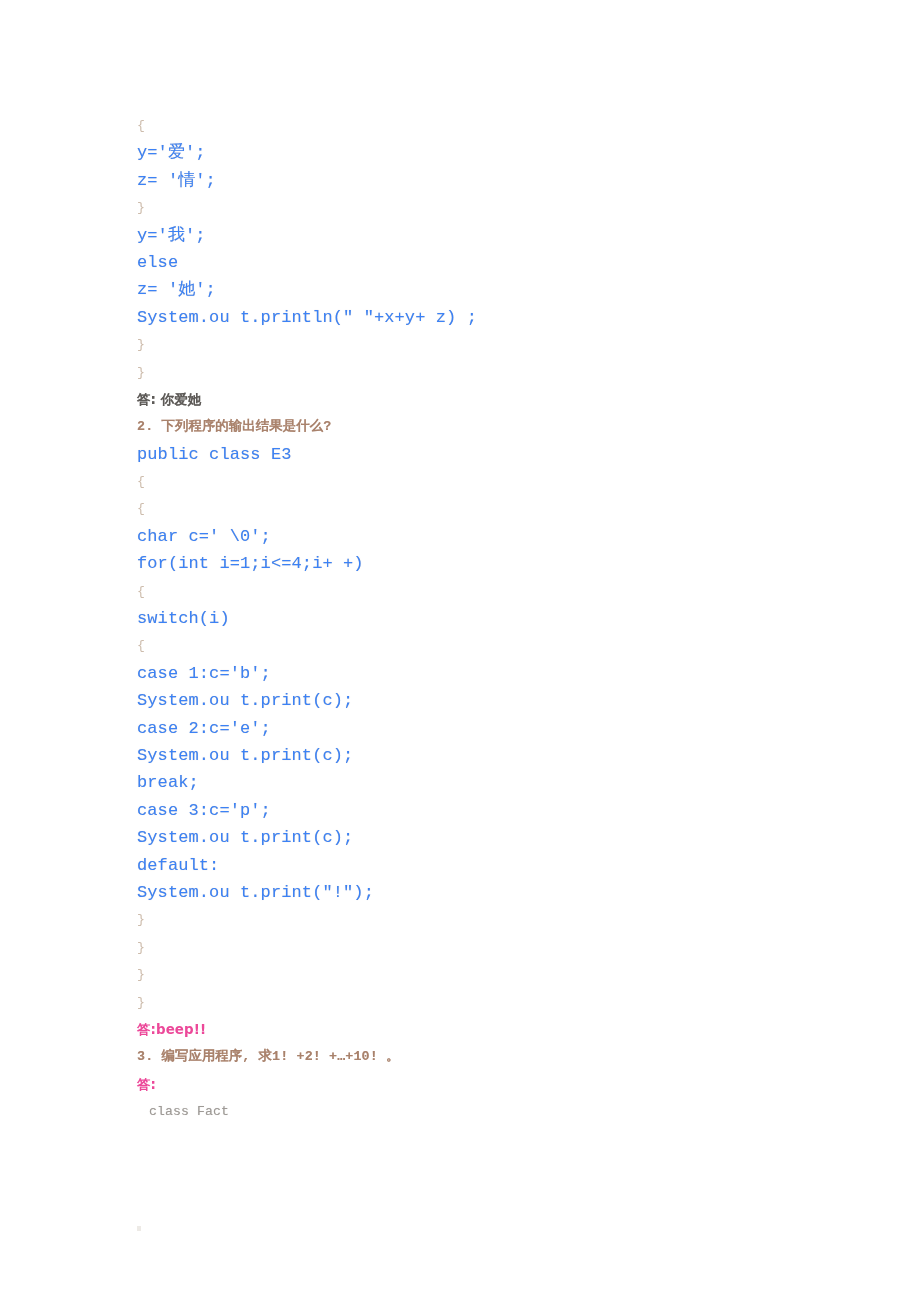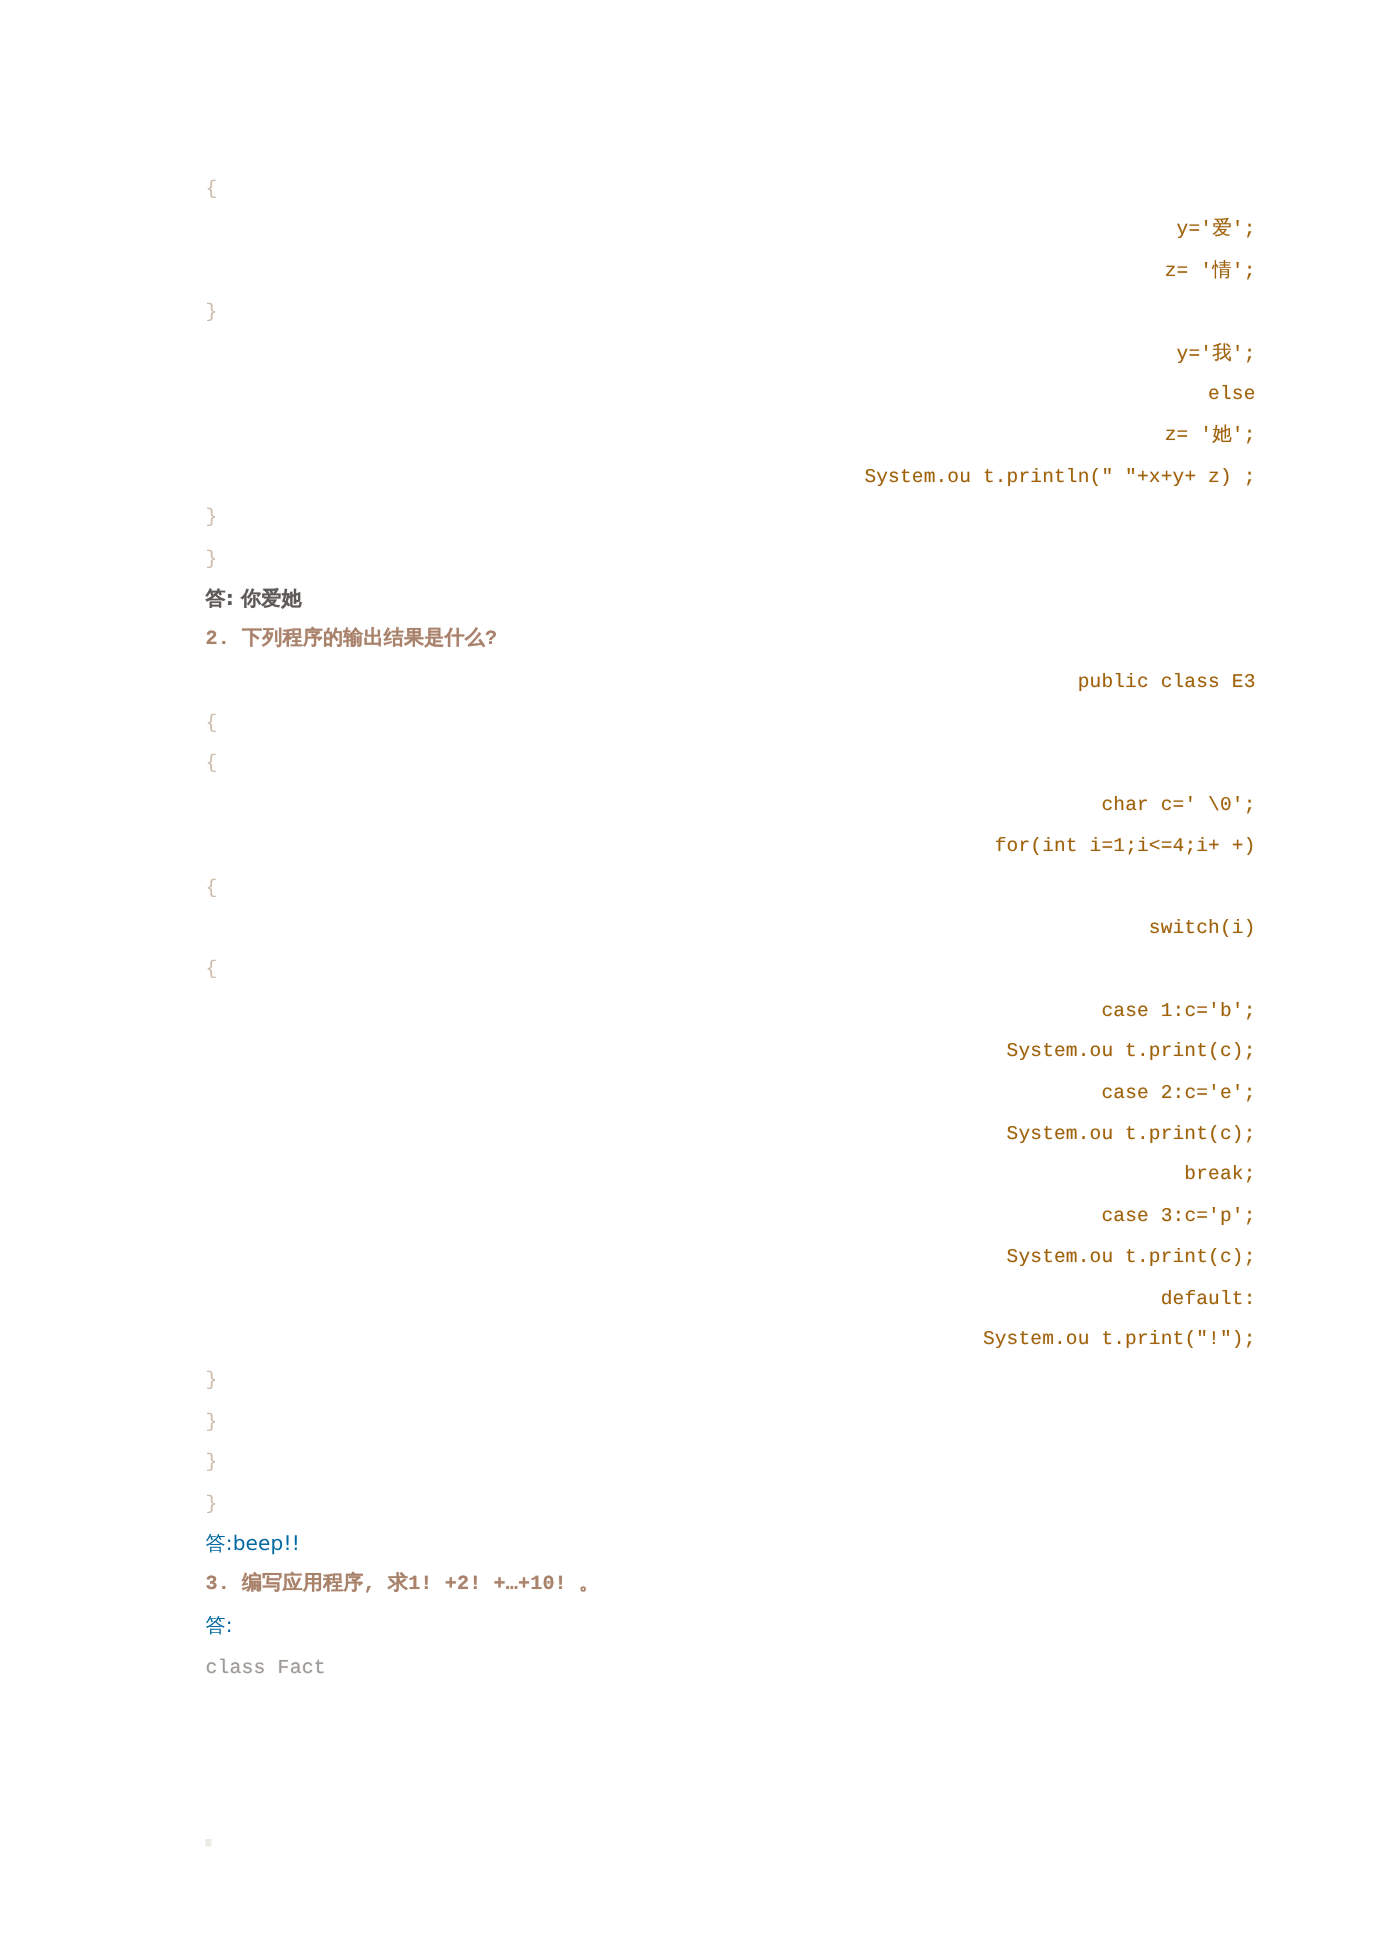--- a/index.html
+++ b/index.html
@@ -30,30 +30,30 @@
   }
   .line {
     height: 27.4px;
     line-height: 27.4px;
     white-space: pre;
     letter-spacing: 0.1px;
   }
   
   .code {
     font-family: "Liberation Mono", "DejaVu Sans Mono", monospace;
-    font-size: 13px;
-    color: #a16207;
+    font-size: 17px;
+    color: #3b82f6;
     text-shadow: 0 0 0.7px rgba(176,154,134,0.55);
-    text-align: right;
   }
   .code-dark {
     font-family: "Liberation Mono", "DejaVu Sans Mono", monospace;
     font-size: 13.2px;
     color: #9e9a96;
     text-shadow: 0 0 0.7px rgba(158,154,150,0.5);
+    margin-left: 12px;
   }
   
   .brace {
     font-family: "Liberation Mono", "DejaVu Sans Mono", monospace;
     font-size: 13.2px;
     color: #cdbcac;
   }
   
   .cjk-dark {
     font-family: "DejaVu Sans", sans-serif;
@@ -65,22 +65,22 @@
   .cjk-red {
     font-family: Liberation Mono, monospace;
     font-size: 13.4px;
     color: #a9826c;
     font-weight: 600;
     text-shadow: 0 0 0.6px rgba(169,130,108,0.5);
   }
   .cjk-mixed {
     font-family: "DejaVu Sans", sans-serif;
     font-size: 13.4px;
-    color: #0369a1;
-    font-weight: 400;
+    color: #ec4899;
+    font-weight: 700;
   }
   .speck {
     position: absolute;
     left: 137px;
     top: 1226px;
     width: 4px;
     height: 5px;
     background: #eae6e2;
     opacity: 0.85;
   }

